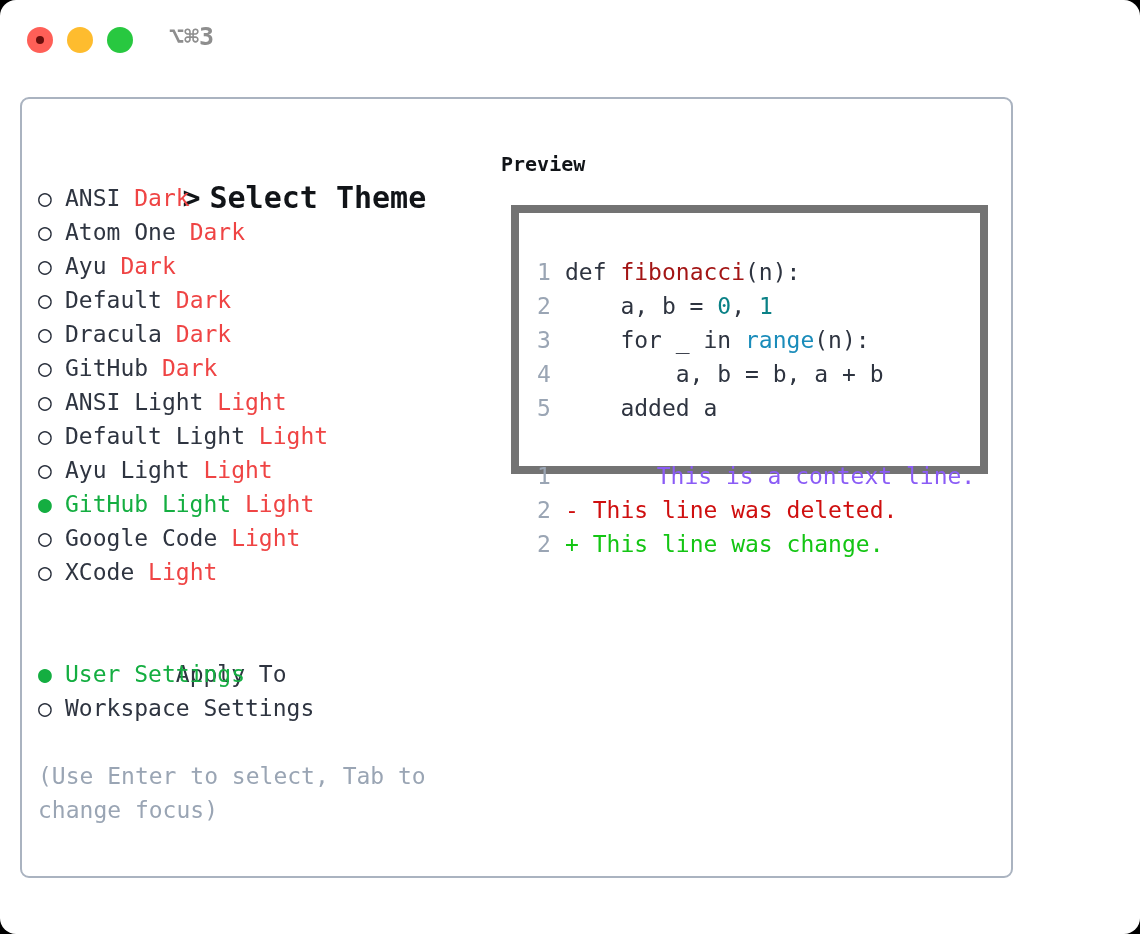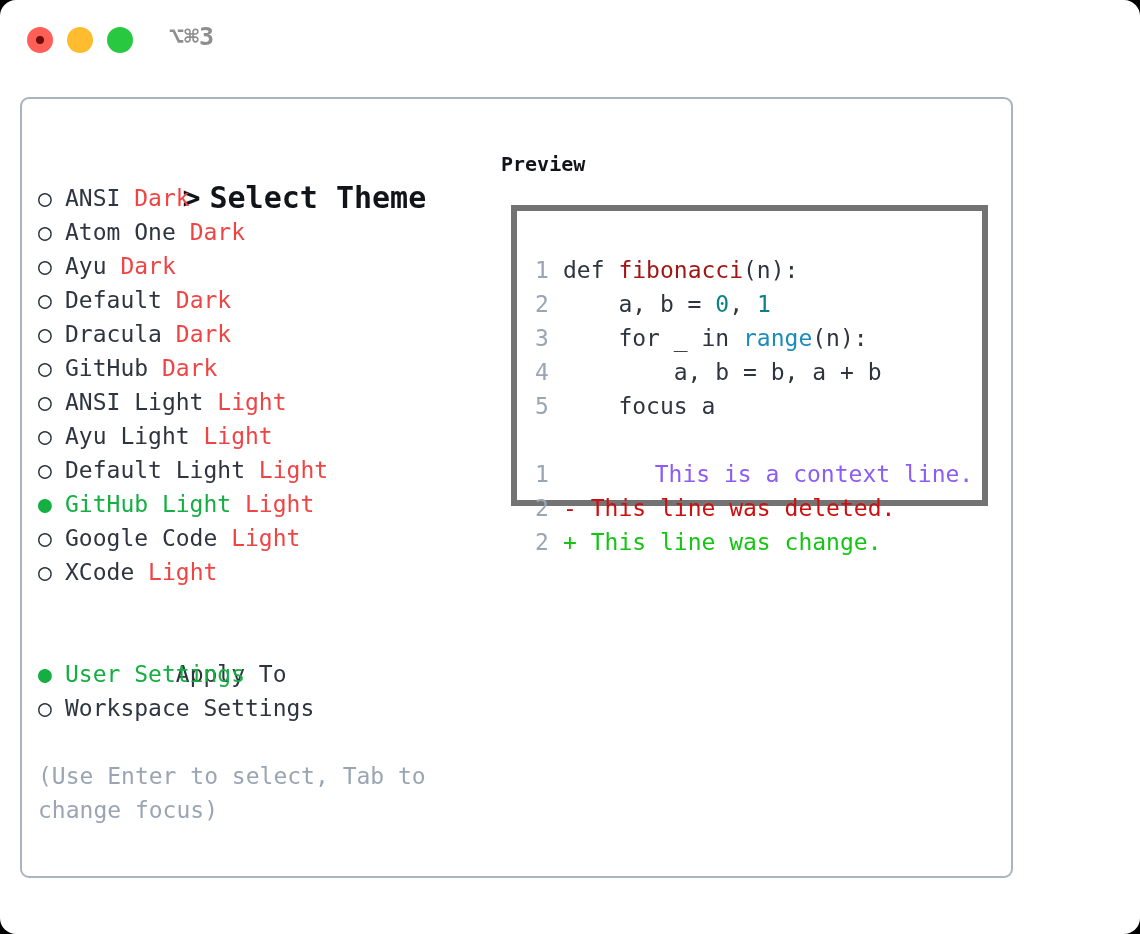--- a/index.html
+++ b/index.html
@@ -128,22 +128,22 @@
     font-size: 20px;
     font-weight: 700;
     color: #111418;
     line-height: 34px;
   }
   #preview-box {
     position: absolute;
     left: 10px;
     top: 58px;
     width: 477px;
-    height: 301px;
-    border: 6px solid #737373;
+    height: 269px;
+    border: 8px solid #737373;
     box-sizing: border-box;
     background: #ffffff;
   }
   #code-area {
     position: absolute;
     left: 18px;
     top: 42px;
     width: 450px;
   }
   .cline {
@@ -189,22 +189,22 @@
       </div>
 
       <div id="theme-rows">
           <div class="row"><span class="marker">○ </span><span class="label">ANSI</span><span class="variant"> Dark</span></div>
           <div class="row"><span class="marker">○ </span><span class="label">Atom One</span><span class="variant"> Dark</span></div>
           <div class="row"><span class="marker">○ </span><span class="label">Ayu</span><span class="variant"> Dark</span></div>
           <div class="row"><span class="marker">○ </span><span class="label">Default</span><span class="variant"> Dark</span></div>
           <div class="row"><span class="marker">○ </span><span class="label">Dracula</span><span class="variant"> Dark</span></div>
           <div class="row"><span class="marker">○ </span><span class="label">GitHub</span><span class="variant"> Dark</span></div>
           <div class="row"><span class="marker">○ </span><span class="label">ANSI Light</span><span class="variant"> Light</span></div>
+          <div class="row"><span class="marker">○ </span><span class="label">Default Light</span><span class="variant"> Light</span></div>
           <div class="row"><span class="marker">○ </span><span class="label">Ayu Light</span><span class="variant"> Light</span></div>
-          <div class="row"><span class="marker">○ </span><span class="label">Default Light</span><span class="variant"> Light</span></div>
           <div class="row selected"><span class="marker">● </span><span class="label">GitHub Light</span><span class="variant"> Light</span></div>
           <div class="row"><span class="marker">○ </span><span class="label">Google Code</span><span class="variant"> Light</span></div>
           <div class="row"><span class="marker">○ </span><span class="label">XCode</span><span class="variant"> Light</span></div>
         </div>
 
       <div class="spacer"></div>
 
       <div class="row">
         <span class="marker"> </span><span>Apply To</span>
       </div>
@@ -220,21 +220,21 @@
     <div id="right-col">
       <div id="preview-title">Preview</div>
 
       <div id="preview-box">
         <div id="code-area">
           <div id="code-rows">
               <div class="cline"><span class="lnum">1</span><span class="kw">def </span><span class="fn">fibonacci</span><span class="kw">(n):</span></div>
               <div class="cline"><span class="lnum">2</span><span class="kw">    a, b = </span><span class="num">0</span><span class="kw">, </span><span class="num">1</span></div>
               <div class="cline"><span class="lnum">3</span><span class="kw">    for _ in </span><span class="builtin">range</span><span class="kw">(n):</span></div>
               <div class="cline"><span class="lnum">4</span><span class="kw">        a, b = b, a + b</span></div>
-              <div class="cline"><span class="lnum">5</span><span class="kw">    focus a</span></div>
+              <div class="cline"><span class="lnum">5</span><span class="kw">    added a</span></div>
             </div>
           <div class="gap"></div>
           <div id="diff-rows">
               <div class="cline"><span class="lnum">1</span><span class="diff-ctx">  </span><span class="diff-ctx">This is a context line.</span></div>
               <div class="cline"><span class="lnum">2</span><span class="diff-del">- </span><span class="diff-del">This line was deleted.</span></div>
               <div class="cline"><span class="lnum">2</span><span class="diff-add">+ </span><span class="diff-add">This line was change.</span></div>
             </div>
         </div>
       </div>
     </div>

